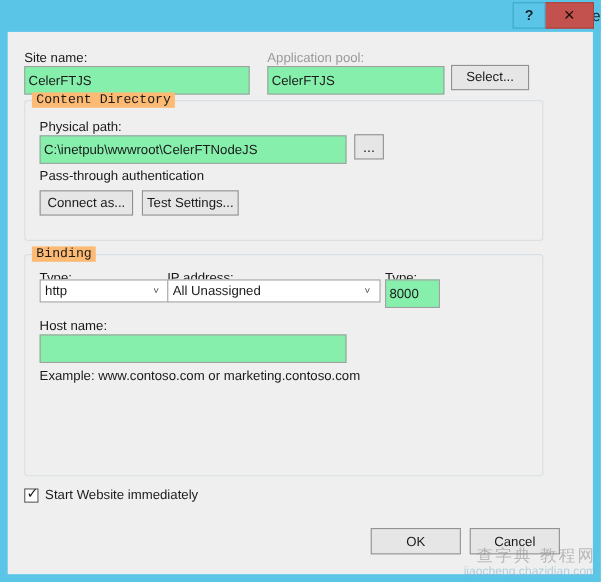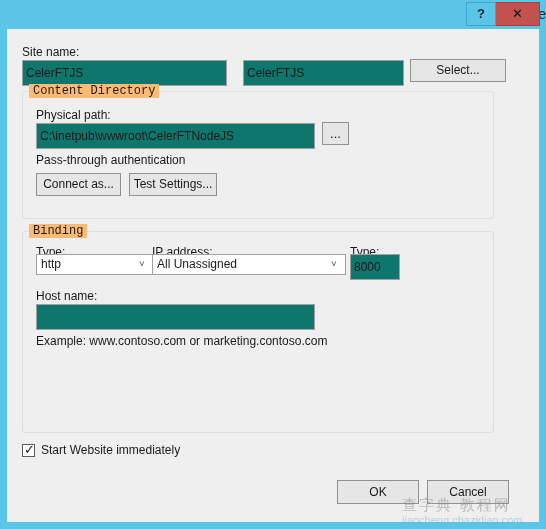--- a/index.html
+++ b/index.html
@@ -96,21 +96,21 @@
     white-space: nowrap;
   }
   .label.dim {
     color: #9a9a9a;
   }
 
   input.txt {
     position: absolute;
     box-sizing: border-box;
     border: 1px solid #a0a0a0;
-    background: #0f766e;
+    background: #86efac;
     font-family: "Liberation Sans", sans-serif;
     font-size: 12px;
     color: #1a1a1a;
     padding: 12px 3px;
     height: 21px;
     outline: none;
   }
 
   .btn {
     position: absolute;
@@ -212,21 +212,21 @@
     color: #1a1a1a;
     white-space: nowrap;
   }
 
   
   .watermark {
     position: absolute;
     right: 4px;
     bottom: 2px;
     width: 140px;
-    text-align: left;
+    text-align: right;
     opacity: 0.55;
     pointer-events: none;
   }
   .wm-cn {
     font-family: "DejaVu Sans", sans-serif;
     font-size: 15px;
     color: #8d8d8d;
     letter-spacing: 2px;
     line-height: 17px;
   }
@@ -248,22 +248,23 @@
       <div class="btn-help">?</div>
       <div class="btn-close">✕</div>
     </div>
   </div>
 
   <div class="client">
 
     <div class="label" style="left:15px; top:16px;">Site name:</div>
     <input class="txt" style="left: 15px; top: 31px; width: 205px;" value="CelerFTJS">
 
+    <div class="label dim" style="left:236px; top:16px;">Application pool:</div>
     <input class="txt" style="left: 236px; top: 31px; width: 161px;" readonly="" value="CelerFTJS">
-    <button class="btn" style="left:403px; top:30px; width:96px;">Select...</button>
+    <button class="btn" style="left:403px; top:30px; width:71px;">Select...</button>
 
     <div class="group" style="left:15px; top:62px; width:472px; height:128px;"></div>
     <div class="group-title" style="left:22px; top:55px;">Content Directory</div>
 
     <div class="label" style="left:29px; top:79px;">Physical path:</div>
     <input class="txt" style="left: 29px; top: 94px; width: 279px;" value="C:\inetpub\wwwroot\CelerFTNodeJS">
     <button class="btn" style="left:315px; top:93px; width:27px; font-size:13px; line-height:19px;">...</button>
 
     <div class="label" style="left:29px; top:124px;">Pass-through authentication</div>
 

